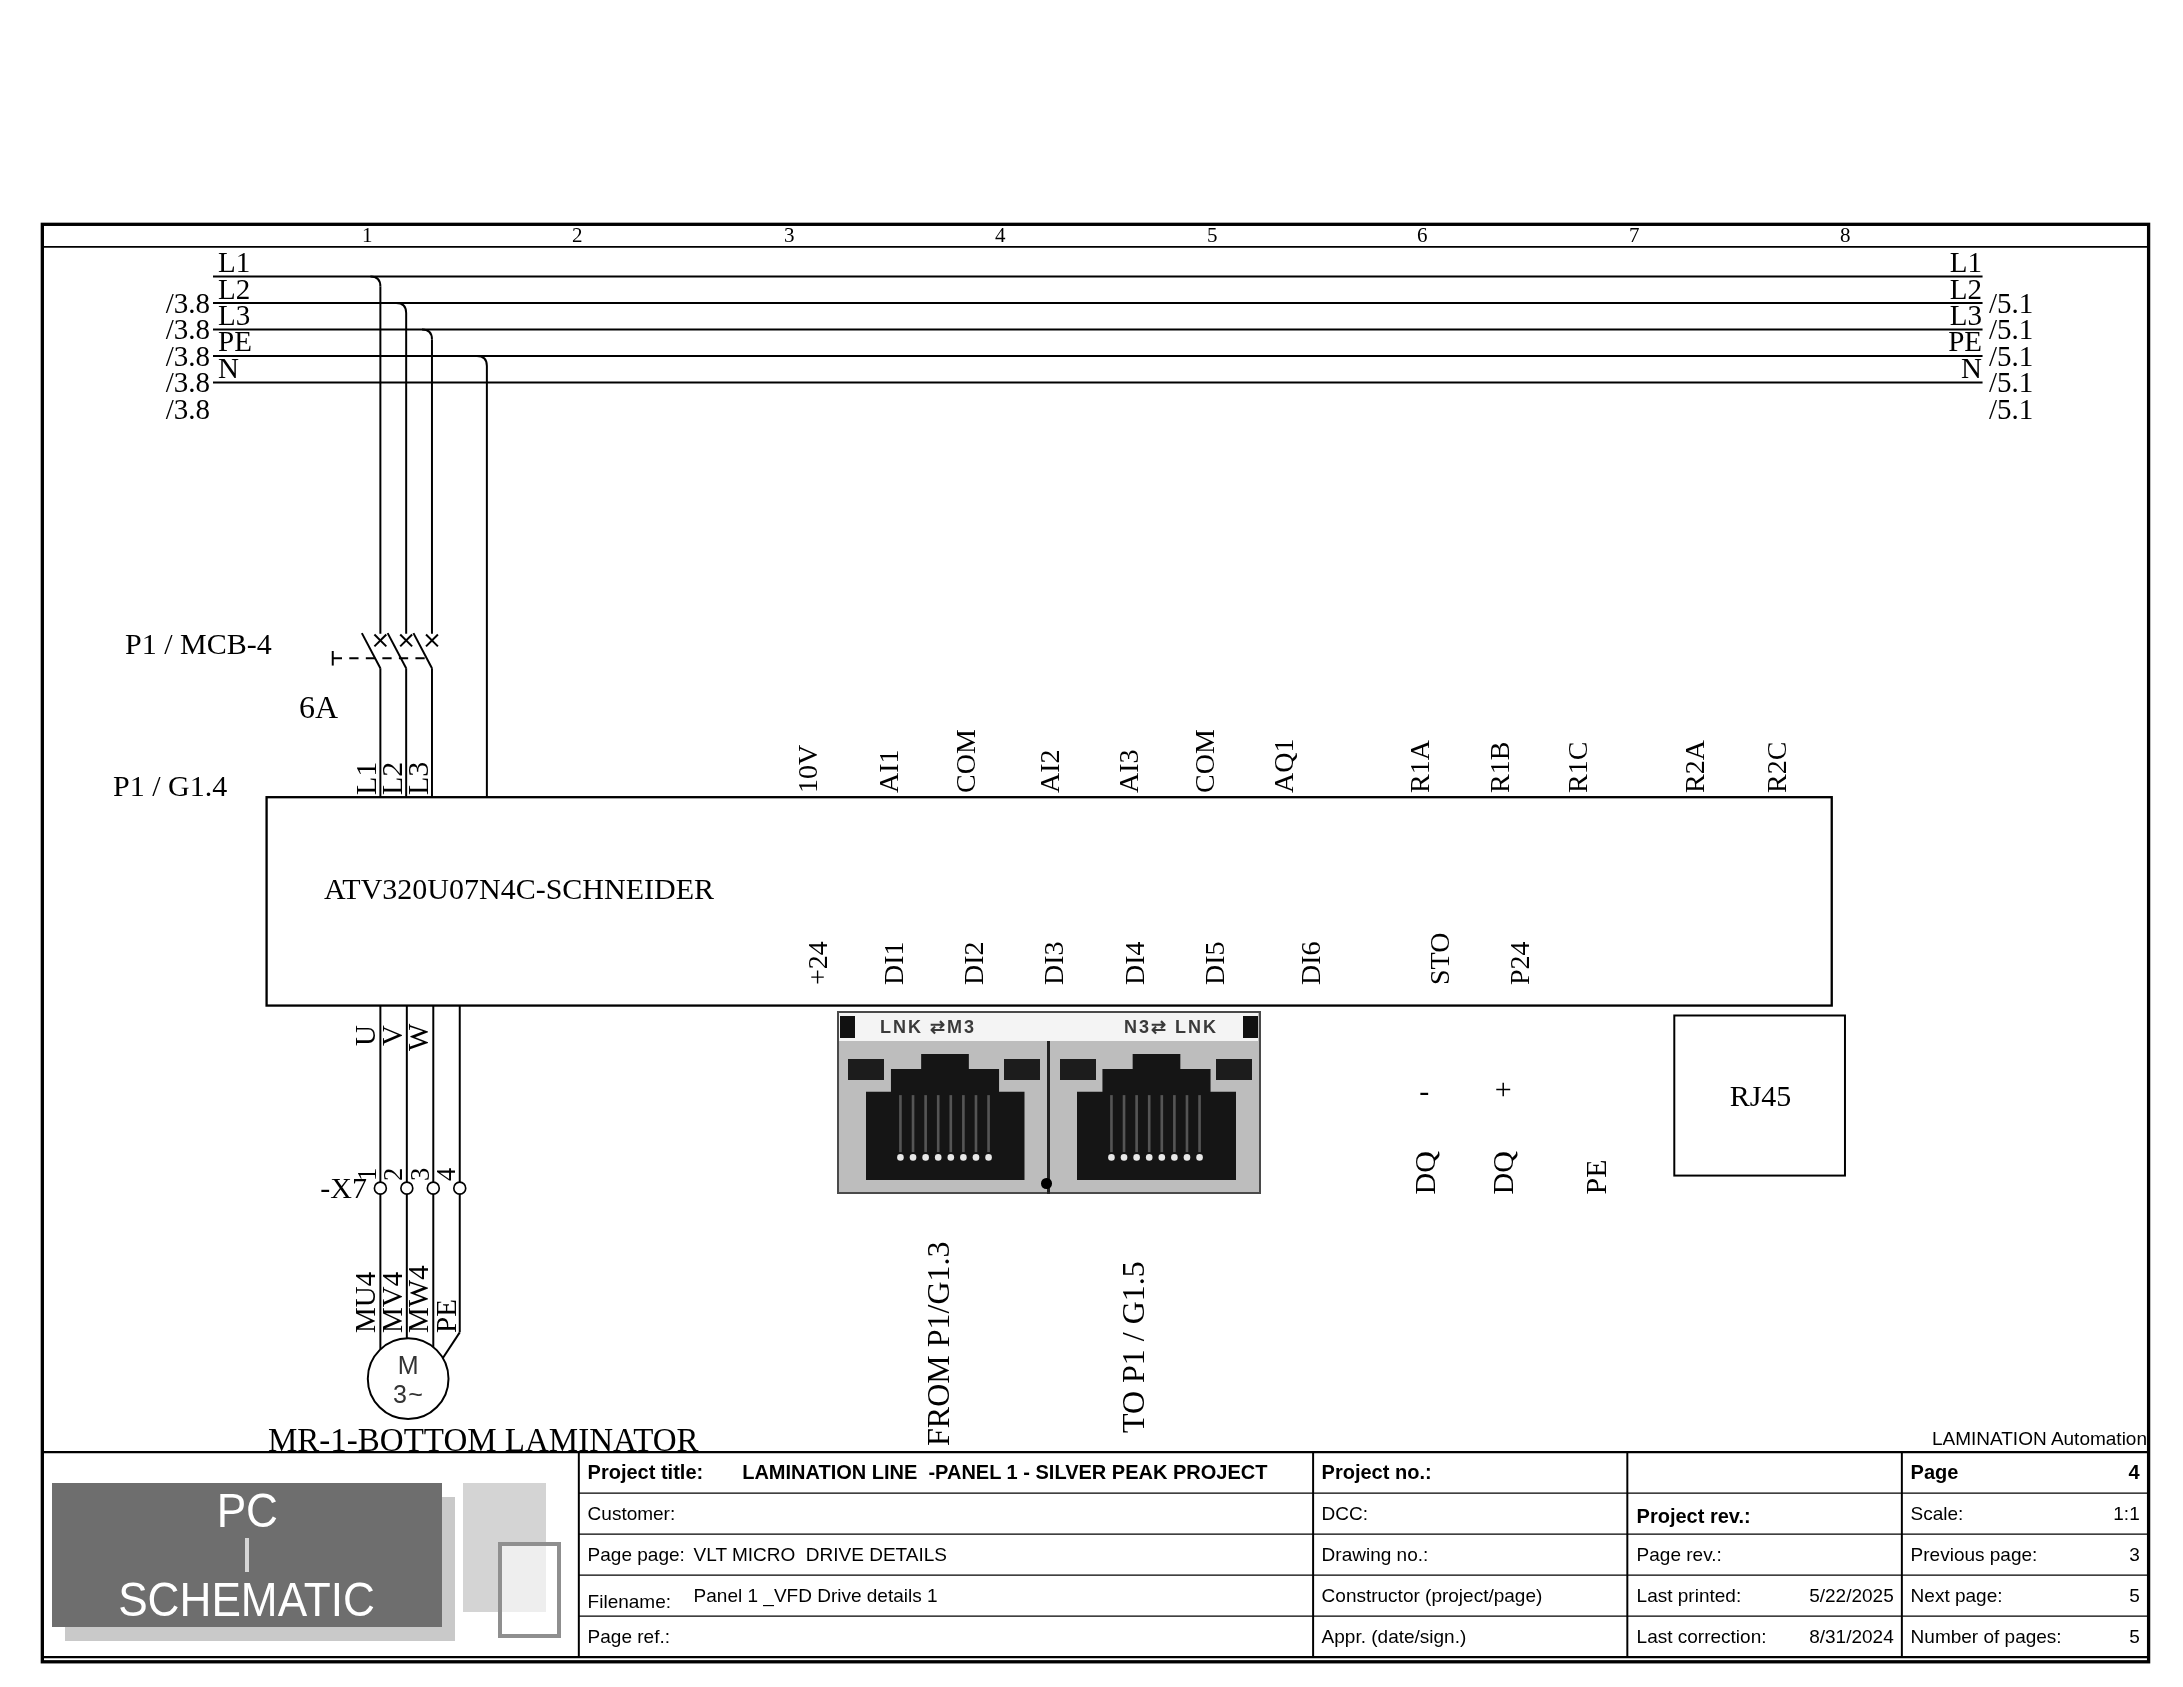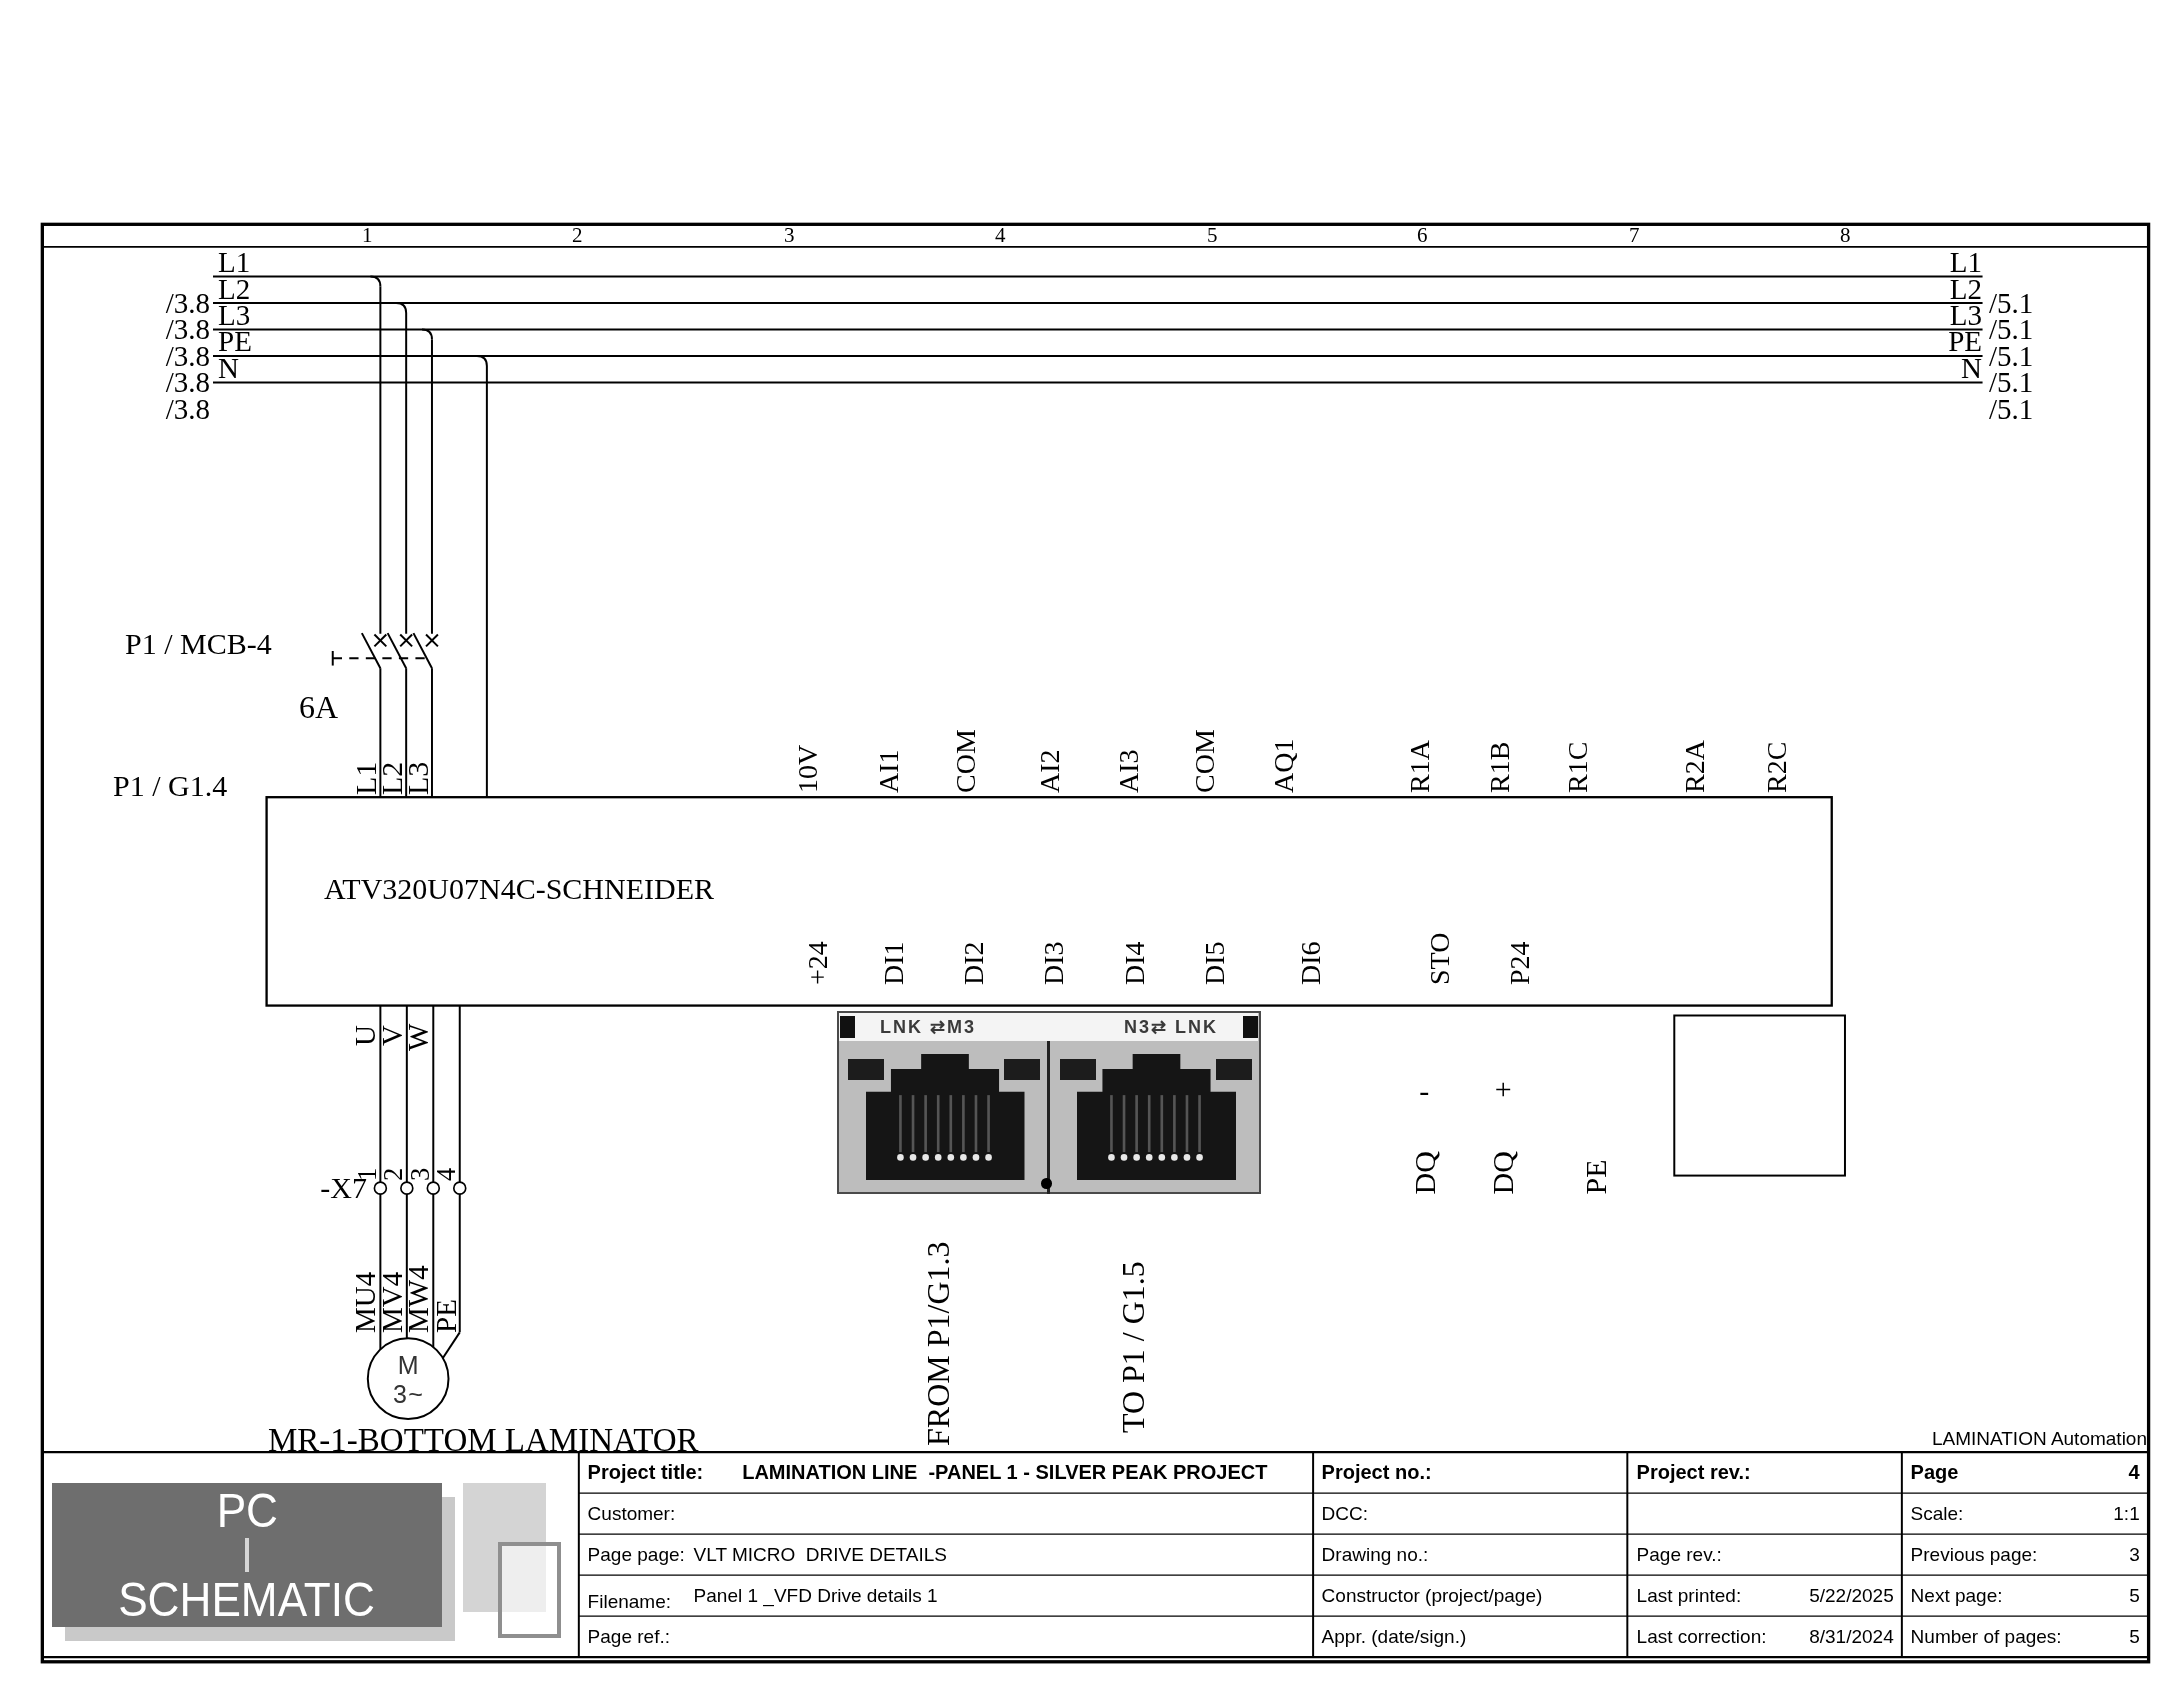--- a/index.html
+++ b/index.html
@@ -190,20 +190,21 @@
     <div class="vlabel" style="left:1516px;top:1168px;font-size:30px;line-height:26.5px;">DQ</div>
     <div class="vlabel" style="left:1609px;top:1168px;font-size:30px;line-height:26.5px;">PE</div>
   </div>
 
   <div>
     <div class="vlabel" style="left:377px;top:1022px;font-size:29px;line-height:24px;">U</div>
     <div class="vlabel" style="left:404px;top:1022px;font-size:29px;line-height:24px;">V</div>
     <div class="vlabel" style="left:430px;top:1027px;font-size:29px;line-height:24px;">W</div>
   </div>
 
+  <div class="abs ser" style="left:1675px;top:1016px;width:171px;height:160px;display:flex;align-items:center;justify-content:center;font-size:30px;">RJ45</div>
 
   <div class="abs" style="left:837px;top:1011px;width:424px;height:183px;background:#bdbdbd;border:2.6px solid #4a4a4a;box-sizing:border-box;">
     <div class="abs" style="left:0;top:0;width:419px;height:28px;background:#f4f4f4;"></div>
     <div class="abs" style="left:1.3px;top:2.6px;width:14.6px;height:22.5px;background:#111;"></div>
     <div class="abs" style="right:1.3px;top:2.6px;width:14.6px;height:22.5px;background:#111;"></div>
     <div class="abs sans" style="left:41px;top:2.6px;font-size:18px;font-weight:700;color:#3a3a3a;letter-spacing:2px;">LNK ⇄M3</div>
     <div class="abs sans" style="right:41px;top:2.6px;font-size:18px;font-weight:700;color:#3a3a3a;letter-spacing:2px;">N3⇄ LNK</div>
     <div class="abs" style="left:208px;top:28px;width:3.3px;height:153px;background:#222;"></div>
 
     <div class="jack" style="left:26.5px;top:41px;"></div>
@@ -322,21 +323,21 @@
     <div class="tb-cell" style="left:1313px;top:1534px;width:314px;">
       <span class="tb-lab">Drawing no.:</span>
     </div>
     <div class="tb-cell" style="left:1313px;top:1575px;width:314px;">
       <span class="tb-lab">Constructor (project/page)</span>
     </div>
     <div class="tb-cell" style="left:1313px;top:1616px;width:314px;">
       <span class="tb-lab">Appr. (date/sign.)</span>
     </div>
 
-    <div class="tb-cell tb-b" style="left:1628px;top:1452px;width:228px;">
+    <div class="tb-cell tb-b" style="left:1628px;top:1496px;width:228px;">
       <span class="tb-lab">Project rev.:</span>
     </div>
     <div class="tb-cell" style="left:1628px;top:1534px;width:275px;">
       <span class="tb-lab">Page rev.:</span>
     </div>
     <div class="tb-cell" style="left:1628px;top:1575px;width:275px;">
       <span class="tb-lab">Last printed:</span>
       <span class="tb-val-right">5/22/2025</span>
     </div>
     <div class="tb-cell" style="left:1628px;top:1616px;width:275px;">

